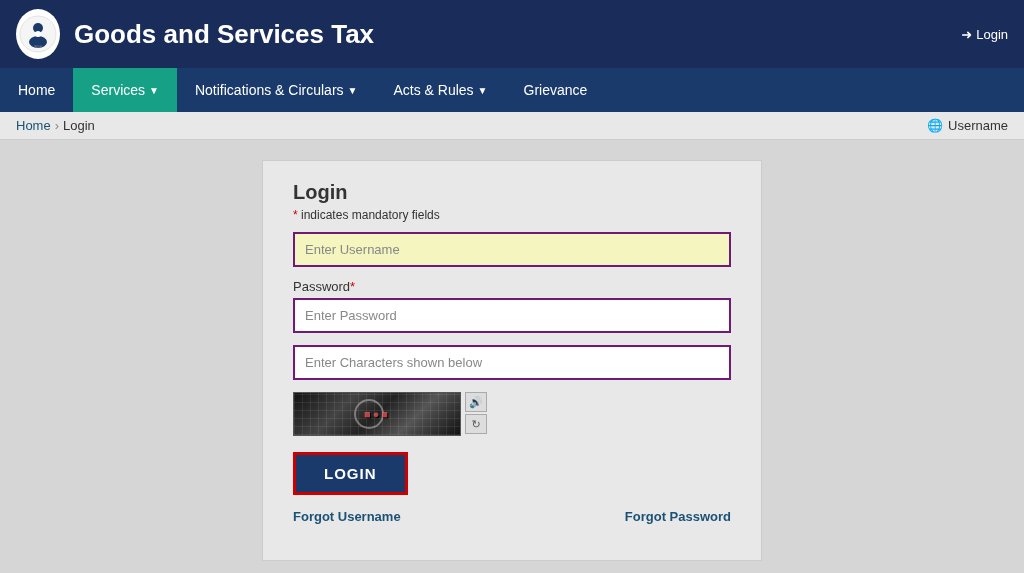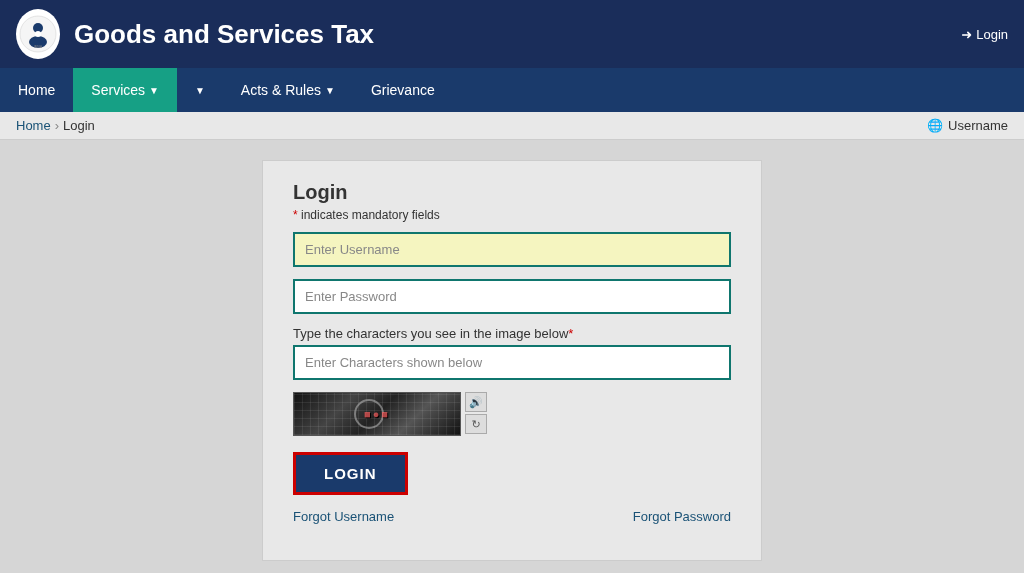--- a/index.html
+++ b/index.html
@@ -119,21 +119,21 @@
       display: block;
       font-size: 13px;
       color: #333;
       margin-bottom: 4px;
     }
     .required-star { color: #cc0000; }
     .form-input {
       width: 100%;
       padding: 8px 10px;
       font-size: 13px;
-      border: 2px solid #0f766e;
+      border: 2px solid #701a75;
       background: #f5f5c0;
       outline: none;
       color: #555;
     }
     .form-input.white-bg { background: #fff; }
     .form-input::placeholder { color: #888; }
 
     .captcha-area {
       display: flex;
       align-items: flex-start;
@@ -206,21 +206,21 @@
       cursor: pointer;
       letter-spacing: 1px;
       margin-bottom: 14px;
     }
 
     .links-row {
       display: flex;
       justify-content: space-between;
       margin-bottom: 12px;
     }
-    .forgot-link { color: #1a5276; font-size: 13px; text-decoration: none; cursor: pointer; }
+    .forgot-link { color: #1a5276; font-size: 13px; text-decoration: none; cursor: pointer; font-weight: bold; }
   </style>
 </head>
 <body>
 
 <div class="header">
   <div class="header-left">
     <div class="logo-emblem">
       <svg viewBox="0 0 38 38" xmlns="http://www.w3.org/2000/svg">
         <circle cx="19" cy="19" r="18" fill="#f5f5f5" stroke="#ccc" stroke-width="0.5"></circle>
         <circle cx="19" cy="13" r="5" fill="#1a3a6b"></circle>
@@ -239,20 +239,21 @@
 
 <nav class="navbar">
   <div class="nav-item">
     <span>Home</span>
   </div>
   <div class="nav-item active">
     <span>Services</span>
     <span class="nav-arrow">▼</span>
   </div>
   <div class="nav-item">
+    <span>Notifications &amp; Circulars</span>
     <span class="nav-arrow">▼</span>
   </div>
   <div class="nav-item">
     <span>Acts &amp; Rules</span>
     <span class="nav-arrow">▼</span>
   </div>
   <div class="nav-item">
     <span>Grievance</span>
   </div>
 </nav>
@@ -277,28 +278,28 @@
       <span> indicates mandatory fields</span>
     </div>
 
     
     <div class="form-group">
       <input type="text" class="form-input" placeholder="Enter Username" style="">
     </div>
 
     
     <div class="form-group">
+      <label class="form-label">
+        <span>Password</span><span class="required-star">*</span>
+      </label>
       <input type="password" class="form-input white-bg" placeholder="Enter Password" style="">
     </div>
 
     
     <div class="form-group">
-      <label class="form-label">
-        <span>Type the characters you see in the image below</span><span class="required-star">*</span>
-      </label>
       <input type="text" class="form-input white-bg" placeholder="Enter Characters shown below" style="">
     </div>
 
     
     <div class="captcha-area">
       <div class="captcha-image">
         <div class="captcha-image-inner">
           <div class="captcha-grid"></div>
           <div class="captcha-circle"></div>
           <div class="captcha-text-overlay">■●■</div>

